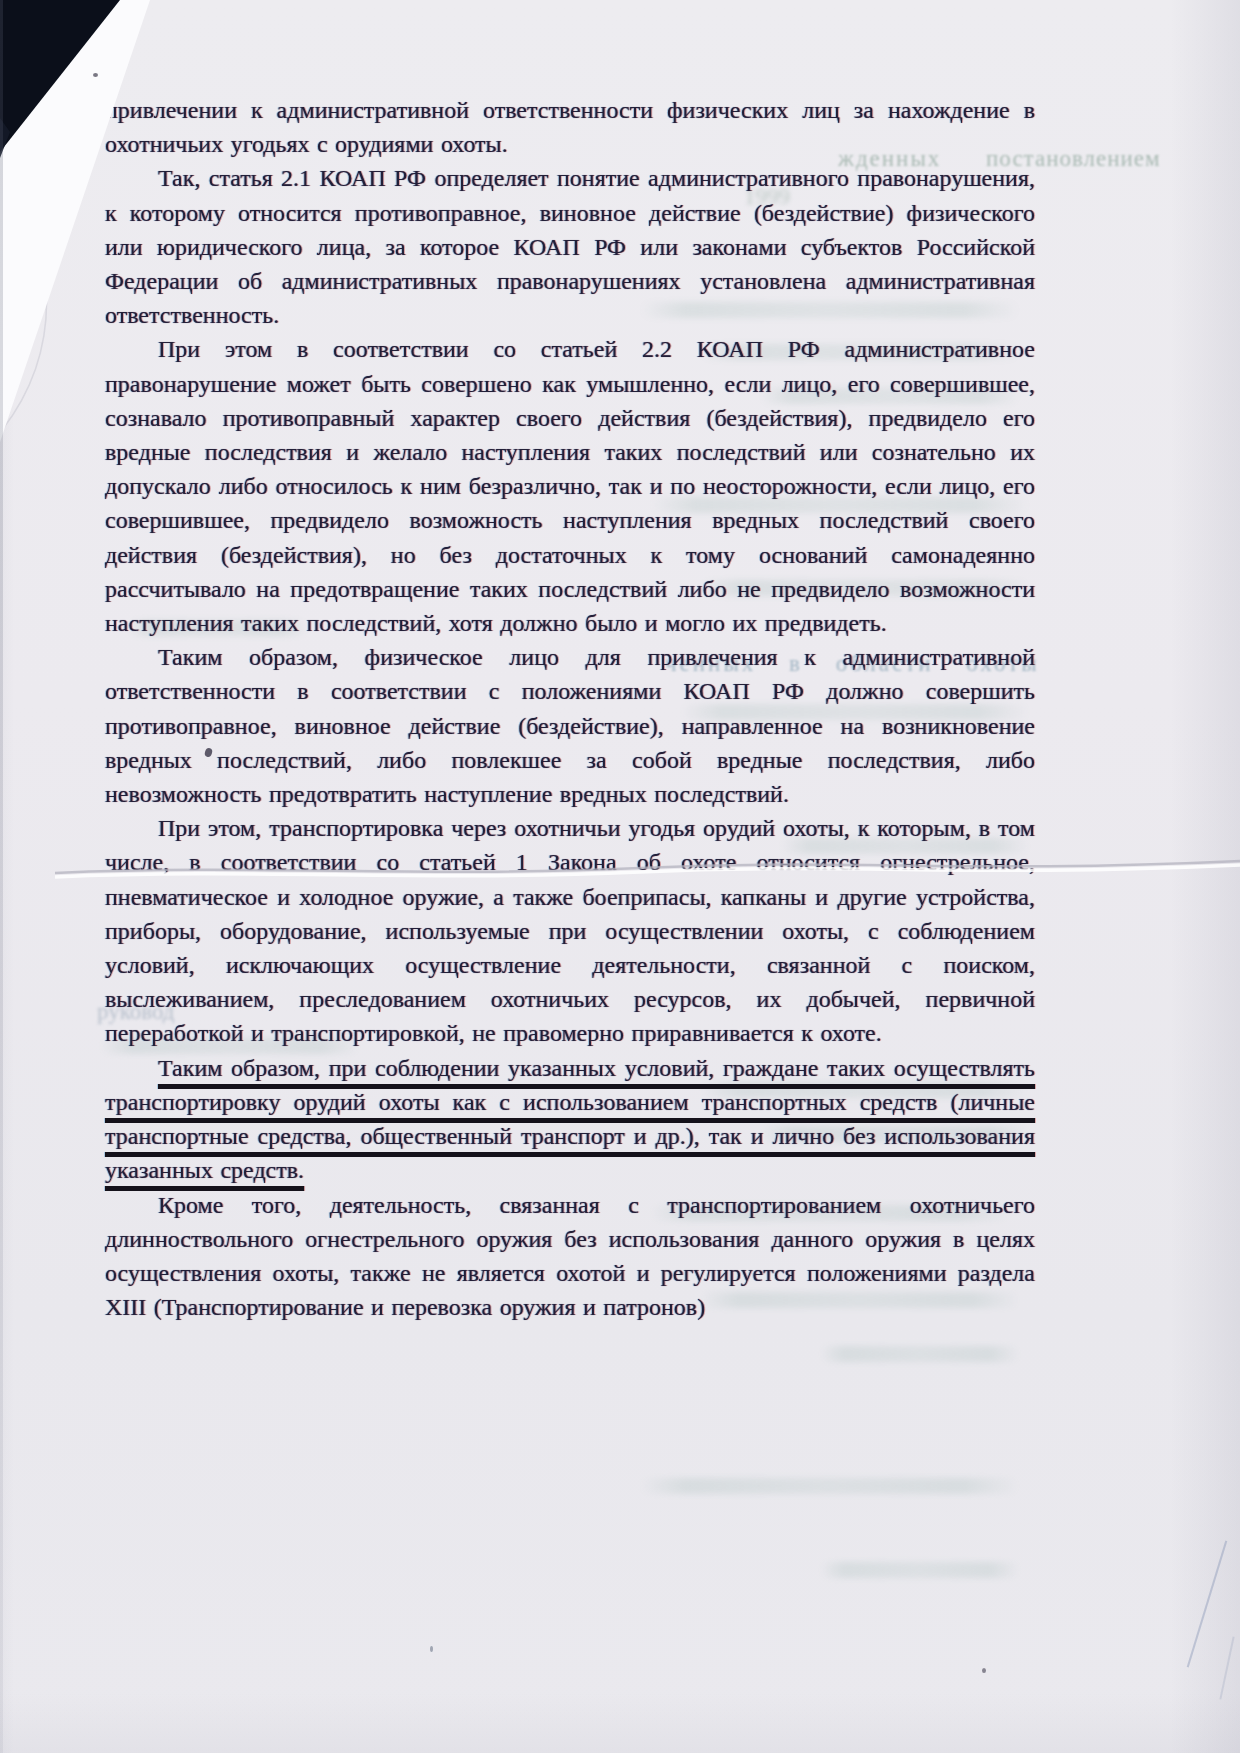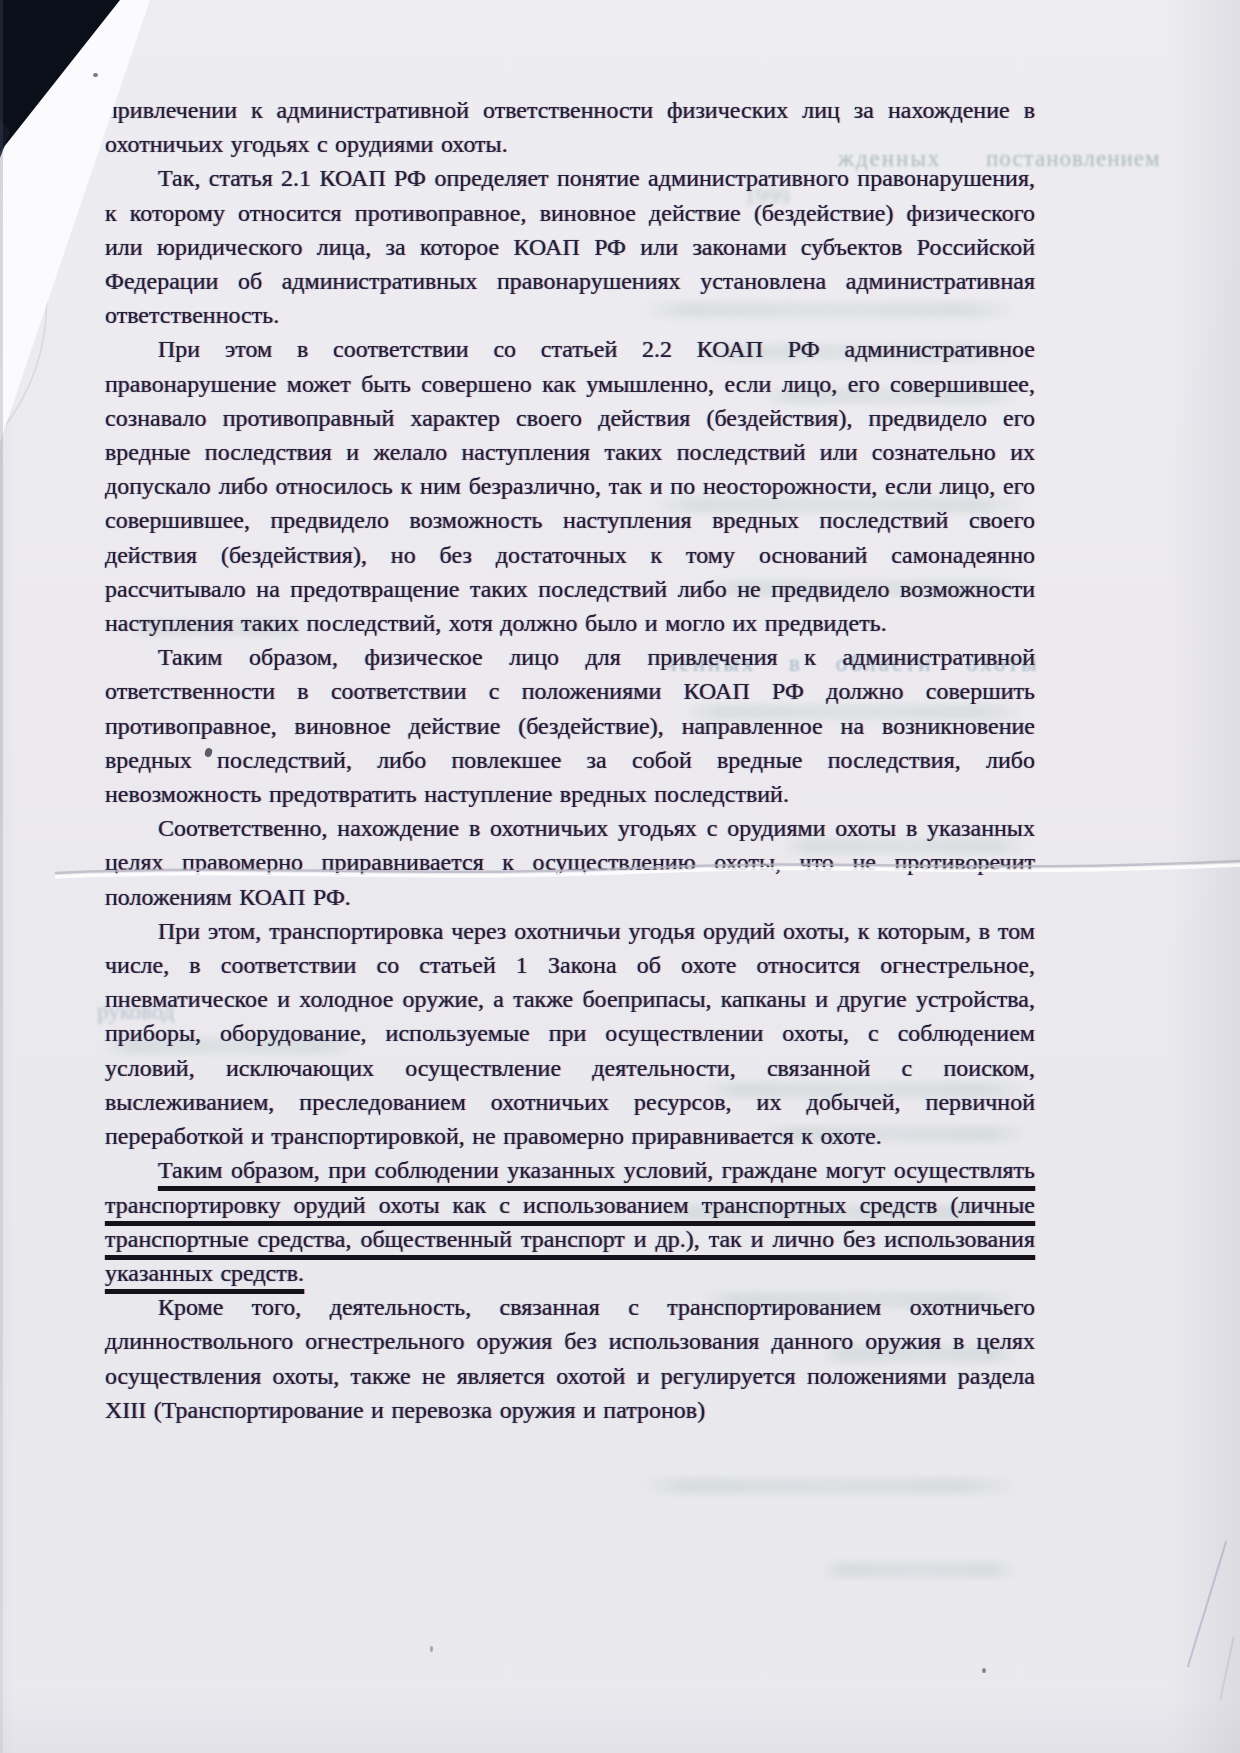--- a/index.html
+++ b/index.html
@@ -103,23 +103,22 @@
     <div class="smear" style="left:820px;top:1346px;width:200px;"></div>
     <div class="smear" style="left:640px;top:1478px;width:380px;"></div>
     <div class="smear" style="left:820px;top:1562px;width:200px;"></div>
   </div>
 
   <div class="doc">
     <p class="para no-indent"><span>привлечении к административной ответственности физических лиц за нахождение в охотничьих угодьях с орудиями охоты.</span></p>
     <p class="para"><span>Так, статья 2.1 КОАП РФ определяет понятие административного правонарушения, к которому относится противоправное, виновное действие (бездействие) физического или юридического лица, за которое КОАП РФ или законами субъектов Российской Федерации об административных правонарушениях установлена административная ответственность.</span></p>
     <p class="para"><span>При этом в соответствии со статьей 2.2 КОАП РФ административное правонарушение может быть совершено как умышленно, если лицо, его совершившее, сознавало противоправный характер своего действия (бездействия), предвидело его вредные последствия и желало наступления таких последствий или сознательно их допускало либо относилось к ним безразлично, так и по неосторожности, если лицо, его совершившее, предвидело возможность наступления вредных последствий своего действия (бездействия), но без достаточных к тому оснований самонадеянно рассчитывало на предотвращение таких последствий либо не предвидело возможности наступления таких последствий, хотя должно было и могло их предвидеть.</span></p>
     <p class="para"><span>Таким образом, физическое лицо для привлечения к административной ответственности в соответствии с положениями КОАП РФ должно совершить противоправное, виновное действие (бездействие), направленное на возникновение вредных последствий, либо повлекшее за собой вредные последствия, либо невозможность предотвратить наступление вредных последствий.</span></p>
-    <p class="para"><span>Соответственно, нахождение в охотничьих угодьях с орудиями охоты в указанных целях правомерно приравнивается к осуществлению охоты, что не противоречит положениям КОАП РФ.</span></p>
     <p class="para"><span>При этом, транспортировка через охотничьи угодья орудий охоты, к которым, в том числе, в соответствии со статьей 1 Закона об охоте относится огнестрельное, пневматическое и холодное оружие, а также боеприпасы, капканы и другие устройства, приборы, оборудование, используемые при осуществлении охоты, с соблюдением условий, исключающих осуществление деятельности, связанной с поиском, выслеживанием, преследованием охотничьих ресурсов, их добычей, первичной переработкой и транспортировкой, не правомерно приравнивается к охоте.</span></p>
-    <p class="para"><span class="underlined">Таким образом, при соблюдении указанных условий, граждане могут осуществлять транспортировку орудий охоты как с использованием транспортных средств (личные транспортные средства, общественный транспорт и др.), так и лично без использования указанных средств.</span></p>
+    <p class="para"><span class="underlined">Таким образом, при соблюдении указанных условий, граждане таких осуществлять транспортировку орудий охоты как с использованием транспортных средств (личные транспортные средства, общественный транспорт и др.), так и лично без использования указанных средств.</span></p>
     <p class="para"><span>Кроме того, деятельность, связанная с транспортированием охотничьего длинноствольного огнестрельного оружия без использования данного оружия в целях осуществления охоты, также не является охотой и регулируется положениями раздела XIII (Транспортирование и перевозка оружия и патронов)</span></p>
   </div>
 
   <svg class="crease-svg" width="1240" height="1753" viewBox="0 0 1240 1753">
     <path d="M55,873 C 260,864 420,878 640,868 S 960,874 1240,861" fill="none" stroke="#b4b3bf" stroke-width="2.5" opacity="0.75"></path>
     <path d="M55,877 C 260,868 420,882 640,872 S 960,878 1240,865" fill="none" stroke="#ffffff" stroke-width="3.5" opacity="0.85"></path>
     <path d="M0,152 C 40,210 80,330 2,430" fill="none" stroke="#c6c6cf" stroke-width="1.5" opacity="0.5"></path>
   </svg>
 
   <div class="corner-white"></div>

